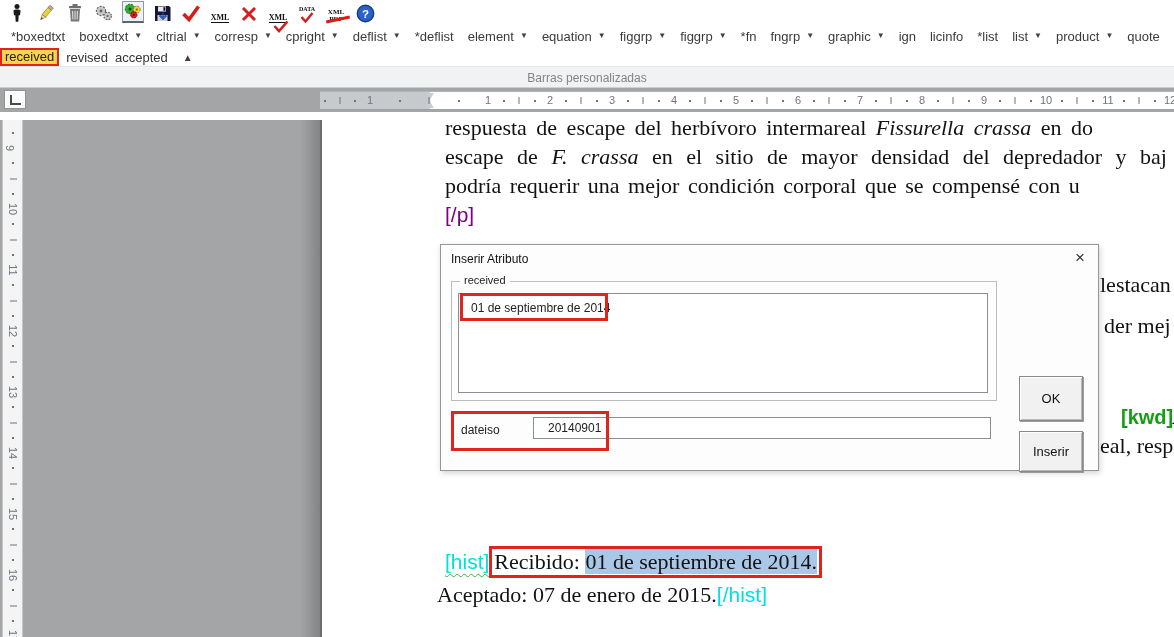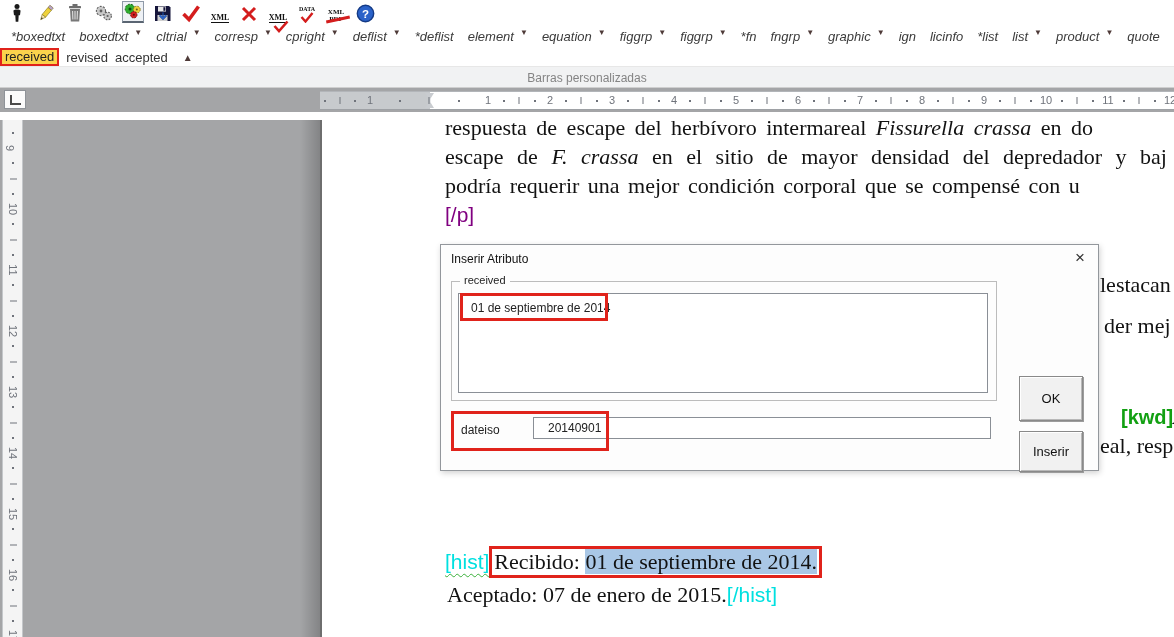--- a/index.html
+++ b/index.html
@@ -11,21 +11,21 @@
   .icon-btn{width:22px;height:22px;display:flex;align-items:flex-end;justify-content:center;flex:0 0 auto;}
   .icon-btn.pressed{border:1px solid #8f9aa8;background:#eef1f5;box-sizing:border-box;border-bottom:2px solid #5a6572;}
   .tinytext{font-family:"Liberation Serif",serif;font-weight:bold;color:#111;line-height:1;}
   .xml-glyph{font-size:8px;border-bottom:1.5px solid #111;letter-spacing:0;}
   .stack{display:flex;flex-direction:column;align-items:center;line-height:1;position:relative;}
   .overlay-check{position:absolute;left:4px;top:6px;}
   .pdf-strike{position:absolute;left:-2px;top:9px;width:24px;height:3px;background:#d41d1d;transform:rotate(-12deg);}
 
   .row2{height:24px;display:flex;align-items:center;padding-left:4px;background:#fff;
         font-size:13px;color:#3b3b3b;white-space:nowrap;overflow:hidden;}
-  .tagbtn{display:flex;align-items:flex-start;gap:6px;padding:2px 7px;flex:0 0 auto;font-style:italic;}
+  .tagbtn{display:flex;align-items:center;gap:6px;padding:2px 7px;flex:0 0 auto;}
   .dd-arrow{font-size:8px;color:#4e3a38;line-height:1;}
 
   .row3{height:18px;display:flex;align-items:center;gap:7px;padding:0 0 0 0;background:#fff;
         font-size:13px;color:#333;}
   .received-btn{background:#fbd34c;border:2px solid #e0231b;padding:0 3px;line-height:14px;color:#222;}
   .collapse-arrow{font-size:10px;color:#4e3a38;margin-left:8px;}
 
   .custombar{height:22px;background:#f1f2f3;border-top:1px solid #e7e7e7;border-bottom:1px solid #cfcfcf;
              text-align:center;font-size:12px;color:#848484;line-height:22px;box-sizing:border-box;}
 
@@ -74,21 +74,21 @@
   .sel{background:#a9c7e6;}
 
   .frag{position:absolute;font-family:"Liberation Serif",serif;font-size:22px;color:#121212;white-space:nowrap;}
   .frag1{left:1100px;top:152px;}
   .frag2{left:1104px;top:193px;}
   .frag3{left:1121px;top:284px;font-weight:bold;}
   .frag4{left:1100px;top:313px;}
 
   .hist1{position:absolute;left:445px;top:426px;font-family:"Liberation Serif",serif;font-size:22px;
          color:#121212;white-space:nowrap;}
-  .hist2{position:absolute;left:447px;top:462px;font-family:"Liberation Serif",serif;font-size:22px;
+  .hist2{position:absolute;left:437px;top:462px;font-family:"Liberation Serif",serif;font-size:22px;
          color:#121212;white-space:nowrap;}
   .redbox{display:inline-block;border:3px solid #e0231b;padding:0 2px;}
 
   
   .dialog{position:absolute;left:440px;top:124px;width:659px;height:227px;background:#fdfdfd;
           border:1px solid #93979c;box-shadow:1px 2px 6px rgba(0,0,0,0.18);box-sizing:border-box;}
   .dlg-title-text{position:absolute;left:10px;top:7px;font-size:12px;color:#111;}
   .dlg-close{position:absolute;right:8px;top:3px;width:20px;height:20px;text-align:center;
              font-size:17px;color:#333;line-height:20px;}
   .groupbox{position:absolute;left:10px;top:36px;width:546px;height:120px;border:1px solid #bcbcbc;box-sizing:border-box;}

